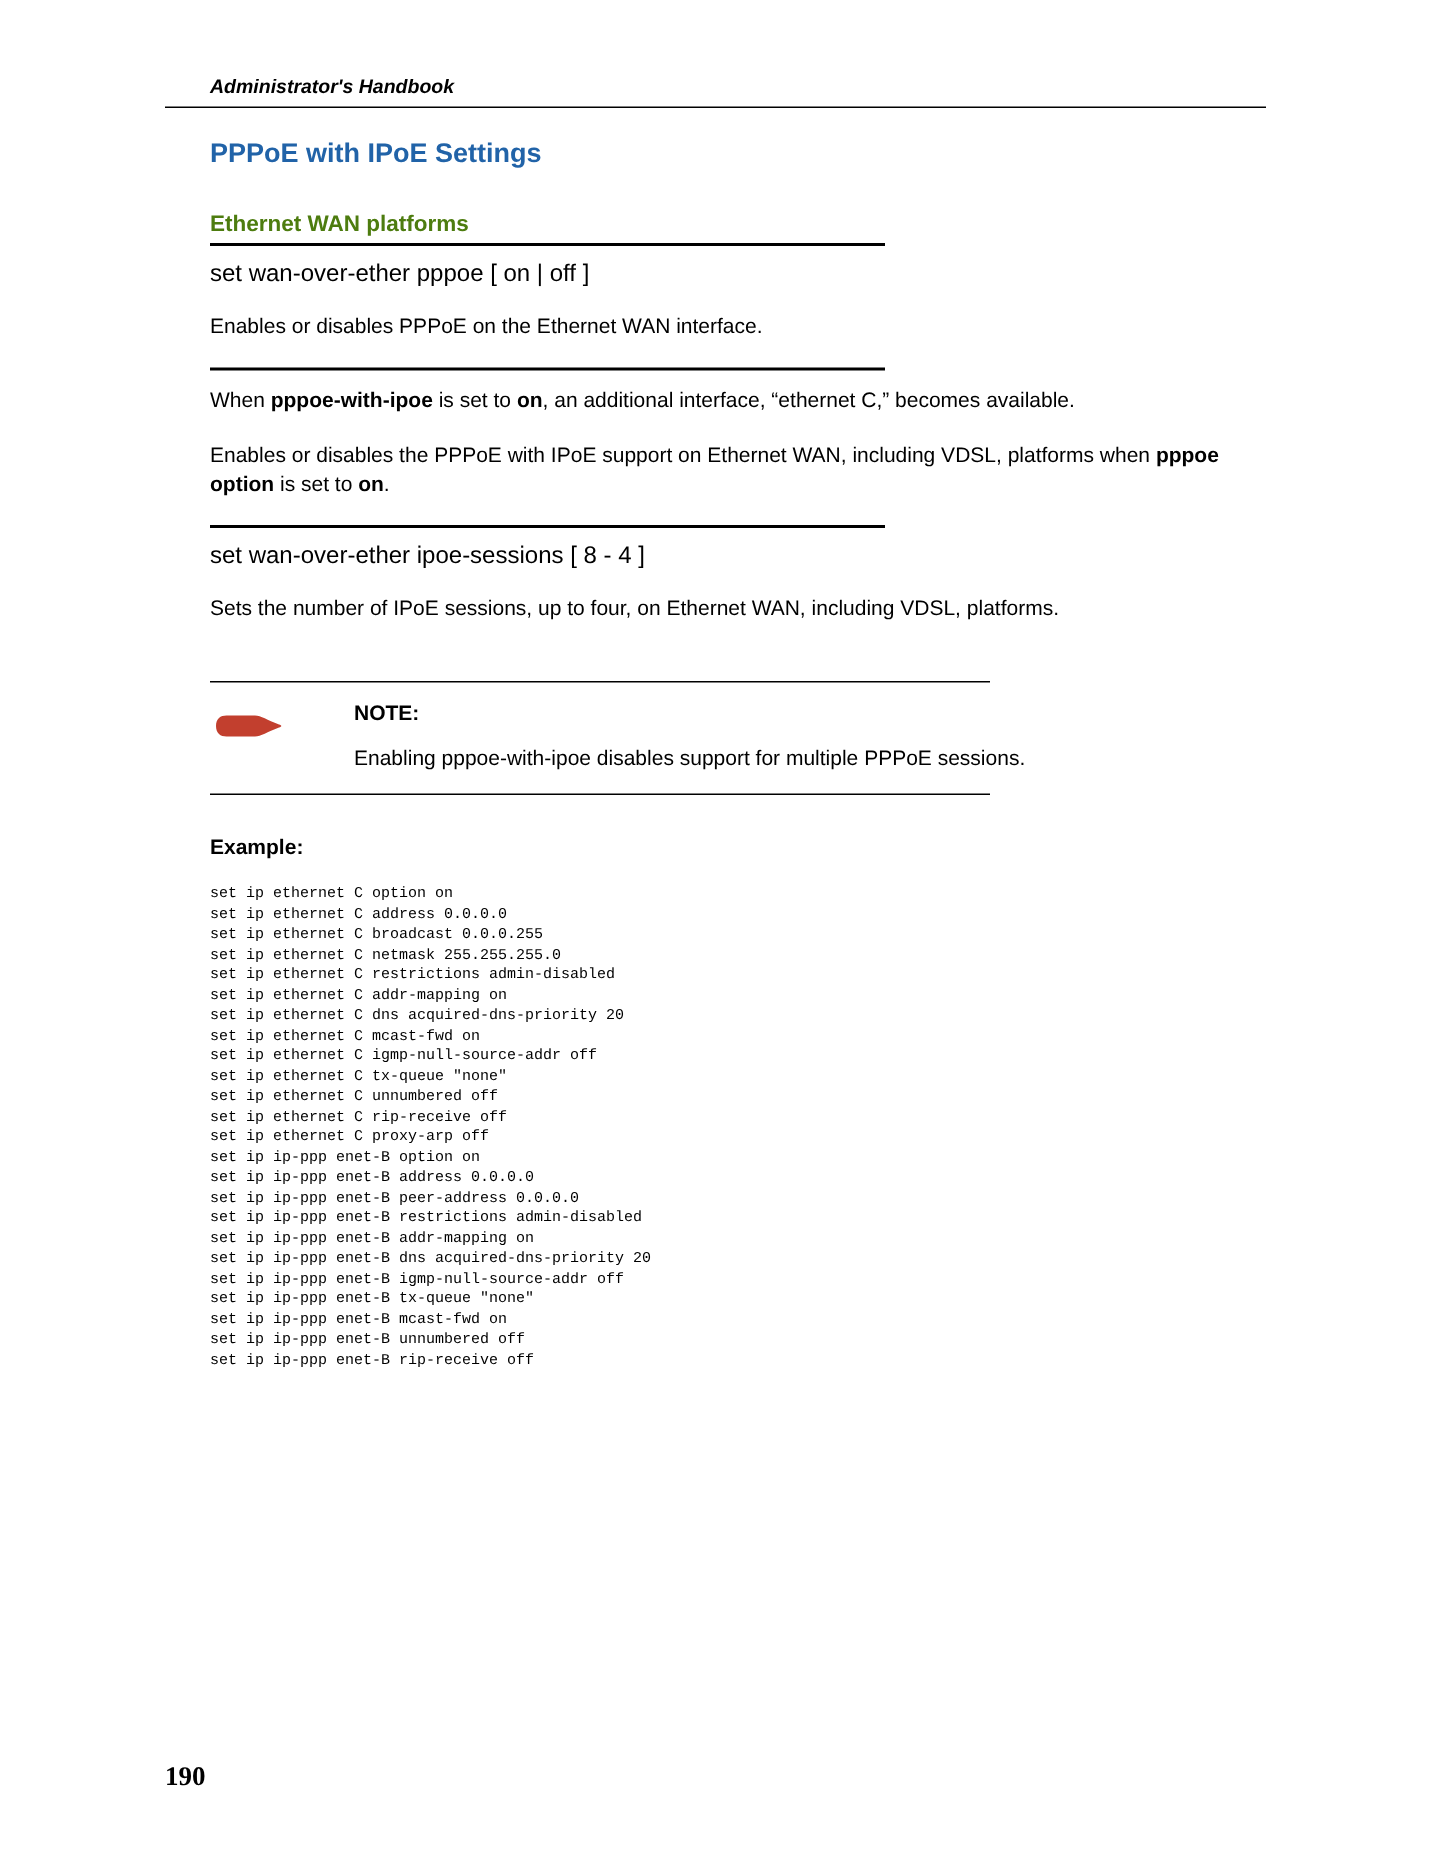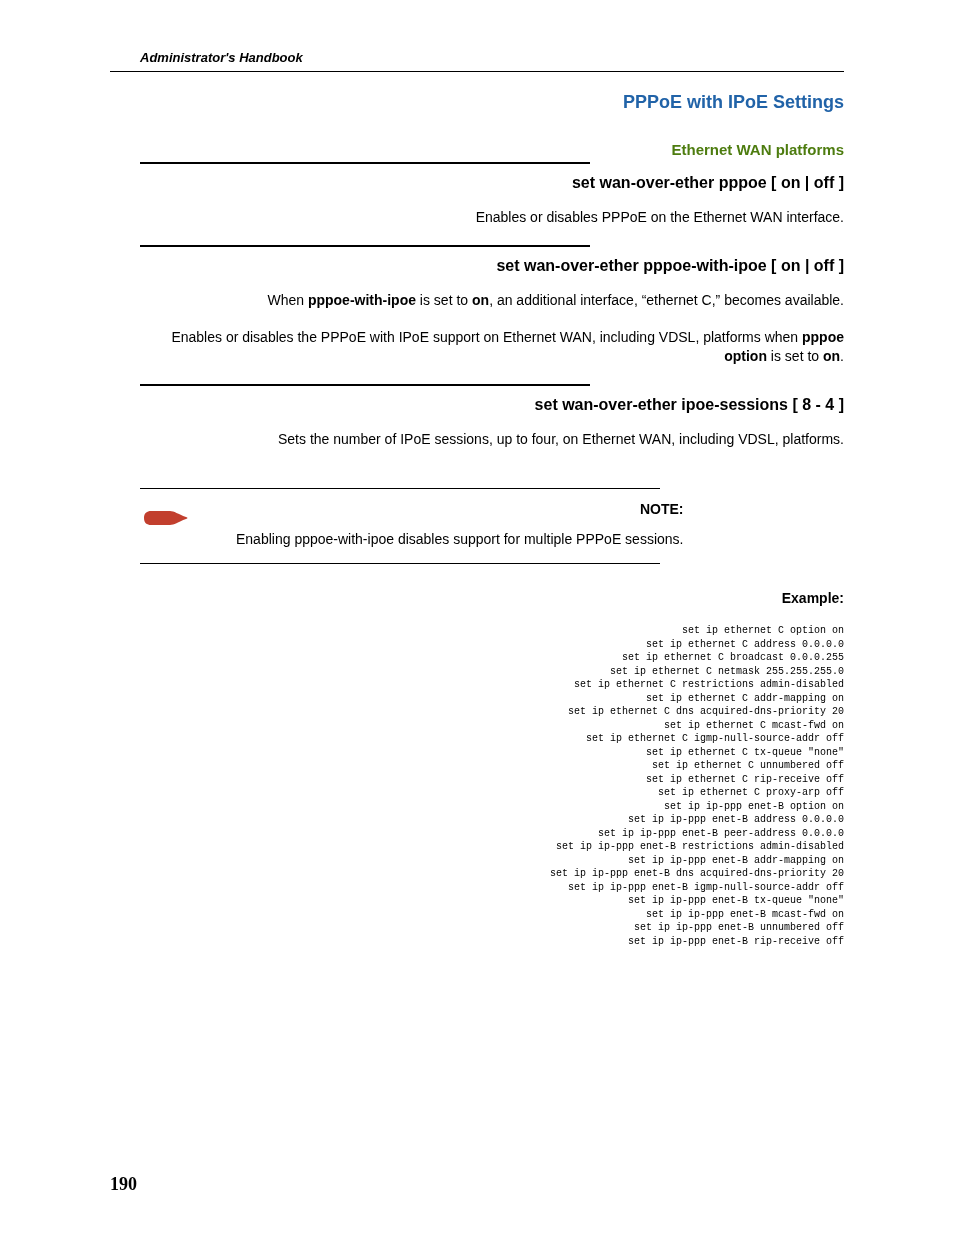--- a/index.html
+++ b/index.html
@@ -23,21 +23,20 @@
     margin-bottom: 6px;
     margin-left: 30px;
   }
   .top-rule {
     border: none;
     border-top: 1px solid #000;
     margin: 0 0 20px 0;
   }
   .content {
     padding-left: 30px;
-    text-align: right;
   }
   .section-title {
     color: #2163a8;
     font-size: 18px;
     font-weight: bold;
     margin: 0 0 28px 0;
   }
   .sub-title {
     color: #4d7c0f;
     font-size: 15px;
@@ -45,21 +44,21 @@
     margin: 0 0 4px 0;
   }
   .thick-rule {
     border: none;
     border-top: 2px solid #000;
     width: 450px;
     margin: 0 0 10px 0;
   }
   .cmd-heading {
     font-size: 16px;
-    font-weight: bold;
+    font-weight: normal;
     margin: 0 0 16px 0;
   }
   .body-text {
     font-size: 14px;
     line-height: 1.35;
     margin: 0 0 18px 0;
   }
   .note-block {
     margin-top: 40px;
   }
@@ -129,21 +128,20 @@
 
     <div class="section-title">PPPoE with IPoE Settings</div>
 
     <div class="sub-title">Ethernet WAN platforms</div>
     <hr class="thick-rule">
 
     <div class="cmd-heading">set wan-over-ether pppoe [ on | off ]</div>
     <p class="body-text">Enables or disables PPPoE on the Ethernet WAN interface.</p>
 
     <hr class="thick-rule">
-    <div class="cmd-heading">set wan-over-ether pppoe-with-ipoe [ on | off ]</div>
     <p class="body-text">
       <span>When </span><b>pppoe-with-ipoe</b><span> is set to </span><b>on</b><span>, an additional interface, “ethernet C,” becomes available.</span>
     </p>
     <p class="body-text">
       <span>Enables or disables the PPPoE with IPoE support on Ethernet WAN, including VDSL, platforms when </span><b>pppoe option</b><span> is set to </span><b>on</b><span>.</span>
     </p>
 
     <hr class="thick-rule">
     <div class="cmd-heading">set wan-over-ether ipoe-sessions [ 8 - 4 ]</div>
     <p class="body-text">Sets the number of IPoE sessions, up to four, on Ethernet WAN, including VDSL, platforms.</p>

